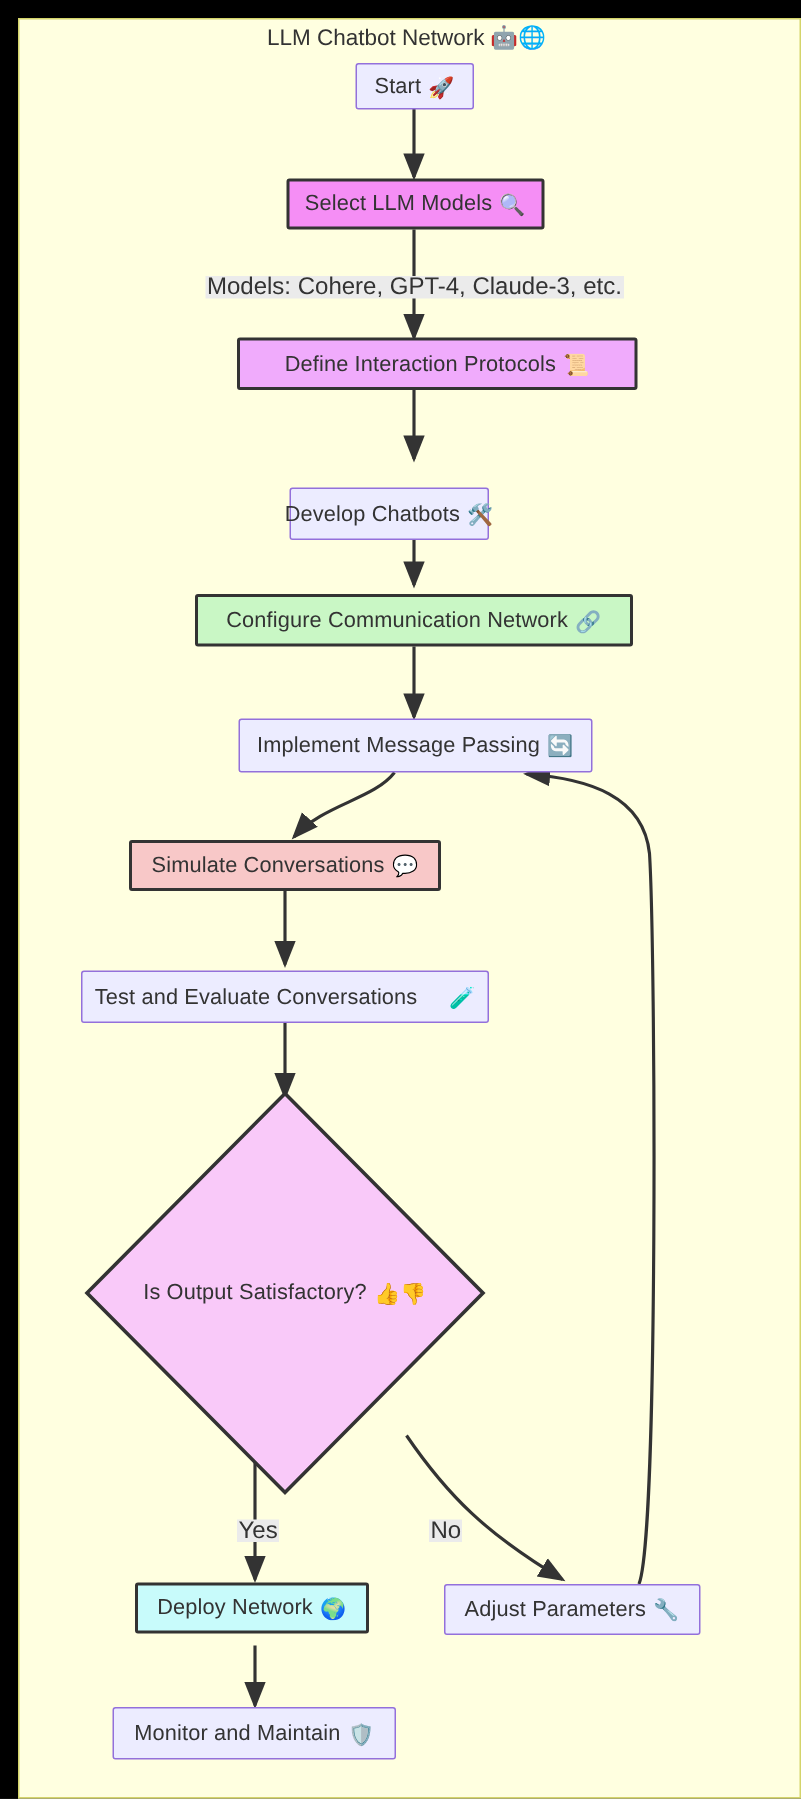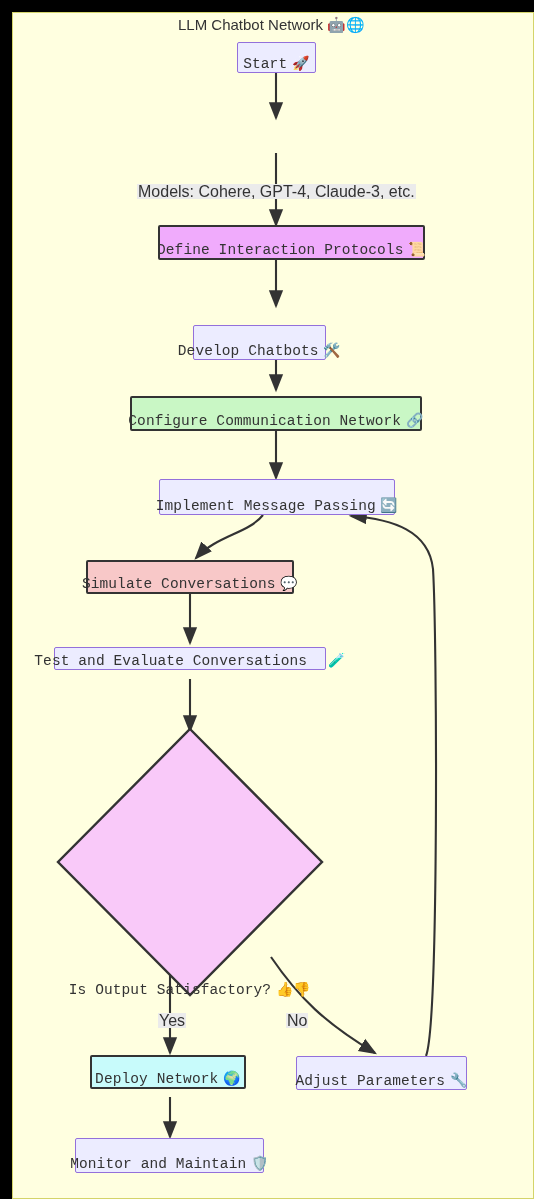--- a/index.html
+++ b/index.html
@@ -36,27 +36,26 @@
     position: absolute;
     left: 0; top: 0;
     width: 522px;
     height: 1187px;
     pointer-events: none;
   }
   .node {
     position: absolute;
     box-sizing: border-box;
     display: flex;
-    align-items: flex-end;
+    align-items: center;
     justify-content: center;
     font-size: 14.5px;
     color: #333333;
     white-space: nowrap;
     letter-spacing: 0.1px;
-    font-family: Liberation Mono, monospace;
   }
   .node .lbl { display: inline-block; }
   .node .emo { margin-left: 5px; font-size: 14px; }
 
   
   .n-default {
     background: #ECECFF;
     border: 1px solid #9370DB;
     border-radius: 2px;
   }
@@ -125,20 +124,24 @@
       </g>
     </svg>
 
     <div class="title" style="left:165px; top:3px;">LLM Chatbot Network 🤖🌐</div>
 
     <div class="node n-default" style="left:224px; top:29px; width:79px; height:31px;">
       <span class="lbl">Start</span>
       <span class="emo">🚀</span>
     </div>
 
+    <div class="node n-strong" style="left:178px; top:106px; width:172px; height:34px; background:#f58ef5;">
+      <span class="lbl">Select LLM Models</span>
+      <span class="emo">🔍</span>
+    </div>
 
     <div class="edge-label" style="left:124px; top:171px;">Models: Cohere, GPT-4, Claude-3, etc.</div>
 
     <div class="node n-strong" style="left:145px; top:212px; width:267px; height:35px; background:#f0abfc;">
       <span class="lbl">Define Interaction Protocols</span>
       <span class="emo">📜</span>
     </div>
 
     <div class="node n-default" style="left:180px; top:312px; width:133px; height:35px;">
       <span class="lbl">Develop Chatbots</span>
@@ -153,21 +156,21 @@
     <div class="node n-default" style="left:146px; top:466px; width:236px; height:36px;">
       <span class="lbl">Implement Message Passing</span>
       <span class="emo">🔄</span>
     </div>
 
     <div class="node n-strong" style="left:73px; top:547px; width:208px; height:34px; background:#f8c8c8;">
       <span class="lbl">Simulate Conversations</span>
       <span class="emo">💬</span>
     </div>
 
-    <div class="node n-default" style="left:41px; top:634px; width:272px; height:23px;gap:16px;">
+    <div class="node n-default" style="left:41px; top:634px; width:272px; height:35px;gap:16px;">
       <span class="lbl">Test and Evaluate Conversations</span>
       <span class="emo">🧪</span>
     </div>
 
     <div class="node n-diamond" style="left:42px; top:713px; width:270px; height:272px;">
       <svg class="diamond-shape" viewBox="0 0 270 272" preserveAspectRatio="none">
         <polygon points="135,3 267,136 135,269 3,136" fill="#f9c9f9" stroke="#333333" stroke-width="2.4"></polygon>
       </svg>
       <span class="diamond-text">Is Output Satisfactory?</span>
       <span class="diamond-text emo">👍👎</span>

